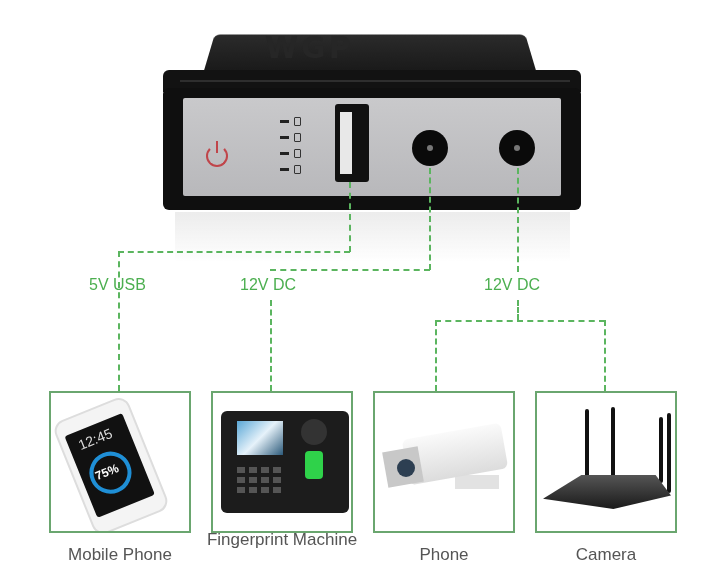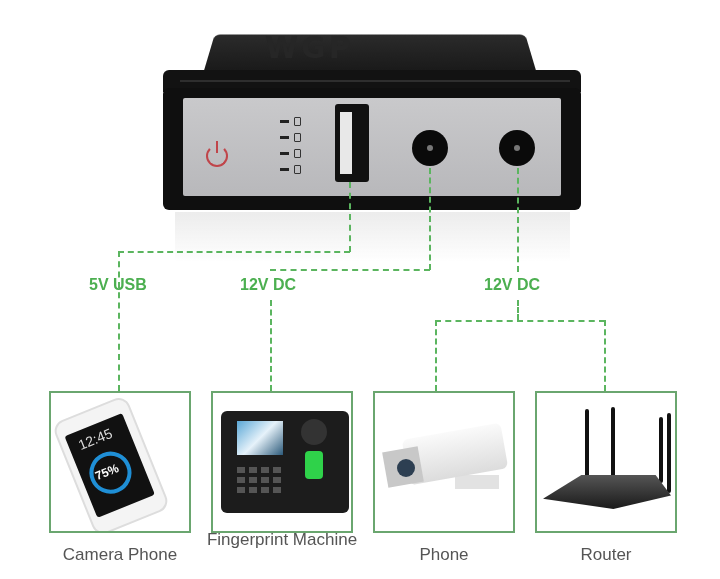--- a/index.html
+++ b/index.html
@@ -20,21 +20,21 @@
   .usb-port { left:335px; top:104px; width:34px; height:78px; background:#111; border-radius:3px; }
   .usb-inner { left:340px; top:112px; width:12px; height:62px; background:#e8e8e8; }
   .dc-port { width:36px; height:36px; background:#0a0a0a; border-radius:50%; }
   .dc-pin { width:6px; height:6px; background:#777; border-radius:50%; }
   .reflection { left:175px; top:212px; width:395px; height:50px; background:linear-gradient(rgba(200,200,200,0.35), rgba(255,255,255,0)); }
 
   
   .dash-v { width:0; border-left:2px dashed #5bb55f; }
   .dash-h { height:0; border-top:2px dashed #5bb55f; }
 
-  .label { color:#4caf50; font-size:16px; font-weight:bold; }
+  .label { color:#4caf50; font-size:16px; font-weight:normal; }
 
   .card { width:142px; height:142px; border:2px solid #6aa66f; background:#fff; box-sizing:border-box; overflow:hidden; }
   .caption { font-size:17px; color:#555; text-align:center; }
 
   
   .phone { left:20px; top:12px; width:76px; height:118px; background:#f4f4f4; border:2px solid #ddd; border-radius:12px; transform:rotate(-22deg); }
   .phone-screen { left:6px; top:14px; width:62px; height:88px; background:#111; border-radius:3px; }
   .phone-time { left:10px; top:6px; font-size:14px; color:#ddd; }
   .ring { left:8px; top:30px; width:42px; height:42px; border-radius:50%; border:4px solid #1f8fd6; box-sizing:border-box; }
   .pct { left:14px; top:42px; font-size:12px; font-weight:bold; color:#fff; }
@@ -105,21 +105,21 @@
 
 <div class="abs card" style="left:49px;top:391px">
   <div class="abs phone">
     <div class="abs phone-screen">
       <div class="abs phone-time">12:45</div>
       <div class="abs ring"></div>
       <div class="abs pct">75%</div>
     </div>
   </div>
 </div>
-<div class="abs caption" style="left:49px;top:545px;width:142px">Camera Phone</div>
+<div class="abs caption" style="left:49px;top:545px;width:142px">Mobile Phone</div>
 
 <div class="abs card" style="left:211px;top:391px">
   <div class="abs fp-body">
     <div class="abs fp-screen"></div>
     <div class="abs fp-grille"></div>
     <div class="abs fp-sensor"></div>
     <div class="abs fp-key" style="left:16px;top:56px"></div>
     <div class="abs fp-key" style="left:28px;top:56px"></div>
     <div class="abs fp-key" style="left:40px;top:56px"></div>
     <div class="abs fp-key" style="left:52px;top:56px"></div>
@@ -143,13 +143,13 @@
 </div>
 <div class="abs caption" style="left:373px;top:545px;width:142px">Phone</div>
 
 <div class="abs card" style="left:535px;top:391px">
   <div class="abs antenna" style="left:48px;top:16px;height:72px"></div>
   <div class="abs antenna" style="left:74px;top:14px;height:74px"></div>
   <div class="abs antenna" style="left:122px;top:24px;height:66px"></div>
   <div class="abs antenna" style="left:130px;top:20px;height:80px"></div>
   <div class="abs router-base"></div>
 </div>
-<div class="abs caption" style="left:535px;top:545px;width:142px">Router</div>
+<div class="abs caption" style="left:535px;top:545px;width:142px">Camera</div>
 
 </body></html>

